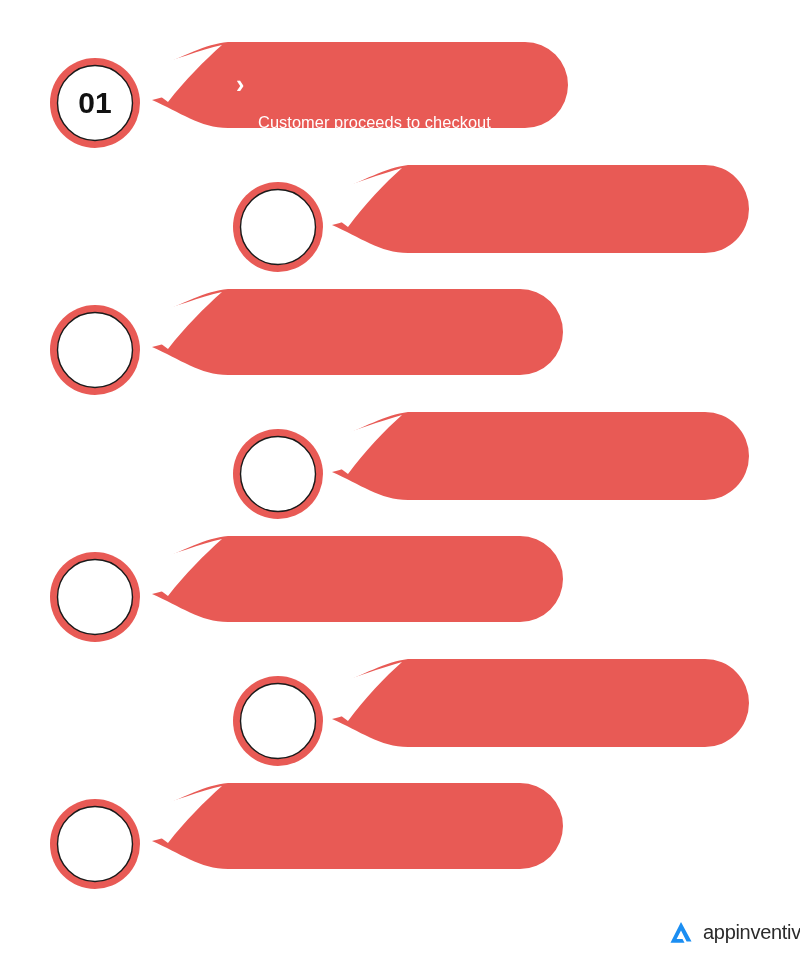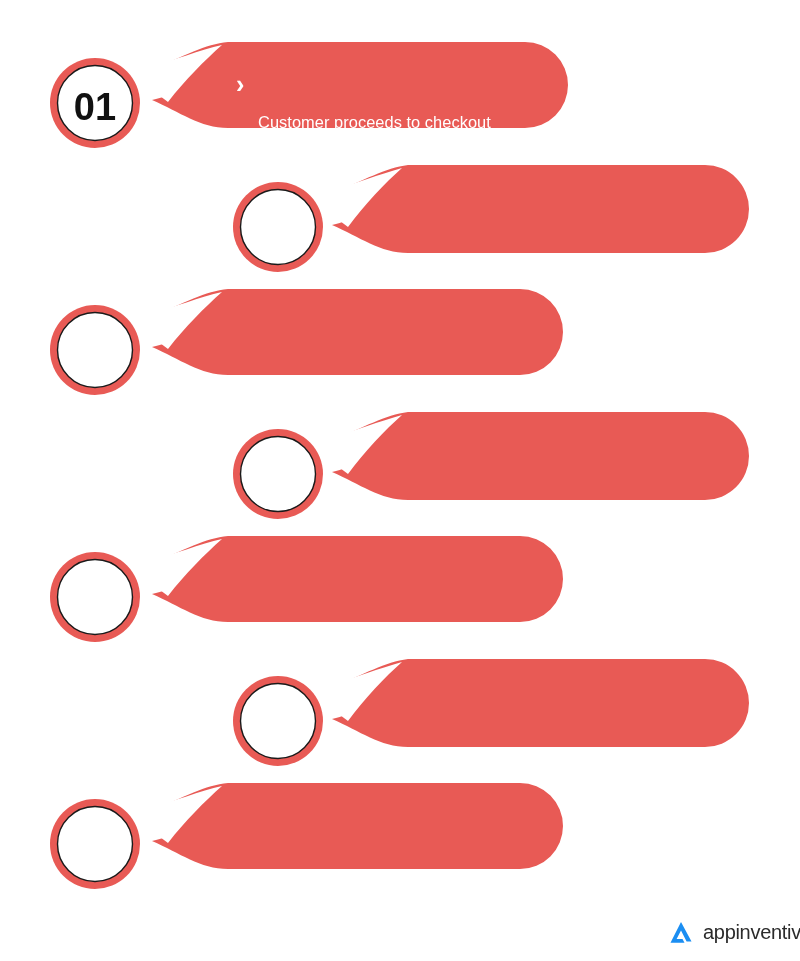--- a/index.html
+++ b/index.html
@@ -38,21 +38,21 @@
     top: 0;
     overflow: visible;
   }
 
   
   .step-number {
     position: absolute;
     text-align: center;
     font-family: "Liberation Sans", sans-serif;
     font-weight: bold;
-    font-size: 38px;
+    font-size: 30px;
     color: #111111;
     letter-spacing: 0px;
     line-height: 1;
     user-select: none;
   }
 
   
   .step-text {
     position: absolute;
     color: #ffffff;

